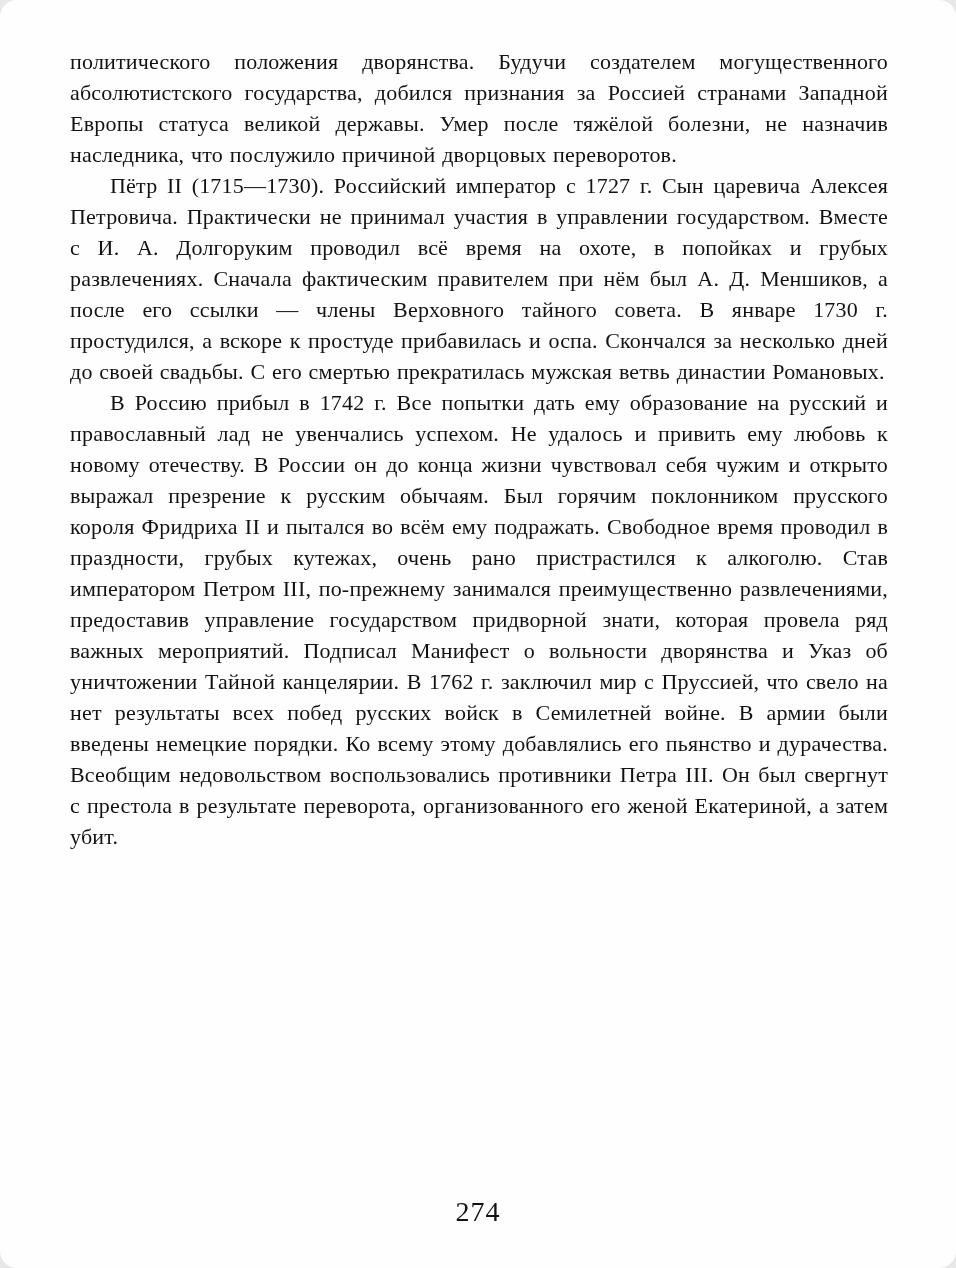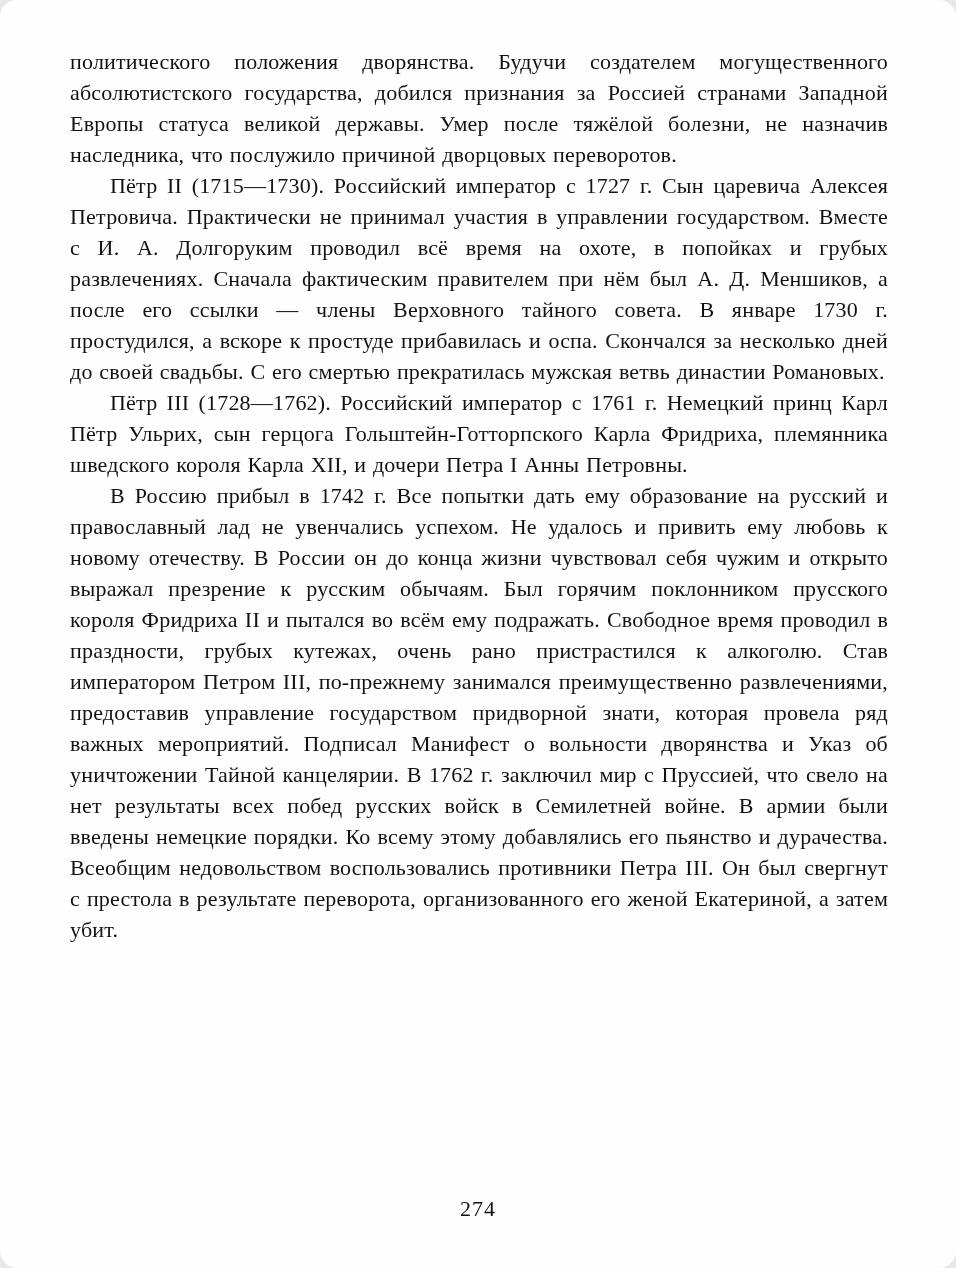--- a/index.html
+++ b/index.html
@@ -43,35 +43,34 @@
   }
   .para .lead {
     font-weight: normal;
   }
   .page-number {
     position: absolute;
     left: 0;
     top: 1196px;
     width: 956px;
     text-align: center;
-    font-size: 22px;
+    font-size: 28px;
     color: #121212;
     letter-spacing: 1px;
   }
 </style>
 </head>
 <body>
 
 <div class="sheet">
   <div class="text-block">
 
     <p class="para continuation"><span class="lead"></span><span>политического положения дворянства. Будучи создателем могущественного абсолютистского государства, добился признания за Россией странами Западной Европы статуса великой державы. Умер после тяжёлой болезни, не назначив наследника, что послужило причиной дворцовых переворотов.</span></p>
 
     <p class="para"><span class="lead">Пётр II</span><span> (1715—1730). Российский император с 1727 г. Сын царевича Алексея Петровича. Практически не принимал участия в управлении государством. Вместе с И. А. Долгоруким проводил всё время на охоте, в попойках и грубых развлечениях. Сначала фактическим правителем при нём был А. Д. Меншиков, а после его ссылки — члены Верховного тайного совета. В январе 1730 г. простудился, а вскоре к простуде прибавилась и оспа. Скончался за несколько дней до своей свадьбы. С его смертью прекратилась мужская ветвь династии Романовых.</span></p>
 
-    <p class="para"><span class="lead">Пётр III</span><span> (1728—1762). Российский император с 1761 г. Немецкий принц Карл Пётр Ульрих, сын герцога Гольштейн-Готторпского Карла Фридриха, племянника шведского короля Карла XII, и дочери Петра I Анны Петровны.</span></p>
 
     <p class="para"><span class="lead"></span><span>В Россию прибыл в 1742 г. Все попытки дать ему образование на русский и православный лад не увенчались успехом. Не удалось и привить ему любовь к новому отечеству. В России он до конца жизни чувствовал себя чужим и открыто выражал презрение к русским обычаям. Был горячим поклонником прусского короля Фридриха II и пытался во всём ему подражать. Свободное время проводил в праздности, грубых кутежах, очень рано пристрастился к алкоголю. Став императором Петром III, по-прежнему занимался преимущественно развлечениями, предоставив управление государством придворной знати, которая провела ряд важных мероприятий. Подписал Манифест о вольности дворянства и Указ об уничтожении Тайной канцелярии. В 1762 г. заключил мир с Пруссией, что свело на нет результаты всех побед русских войск в Семилетней войне. В армии были введены немецкие порядки. Ко всему этому добавлялись его пьянство и дурачества. Всеобщим недовольством воспользовались противники Петра III. Он был свергнут с престола в результате переворота, организованного его женой Екатериной, а затем убит.</span></p>
 
   </div>
 
   <div class="page-number">274</div>
 </div>
 
 </body></html>

